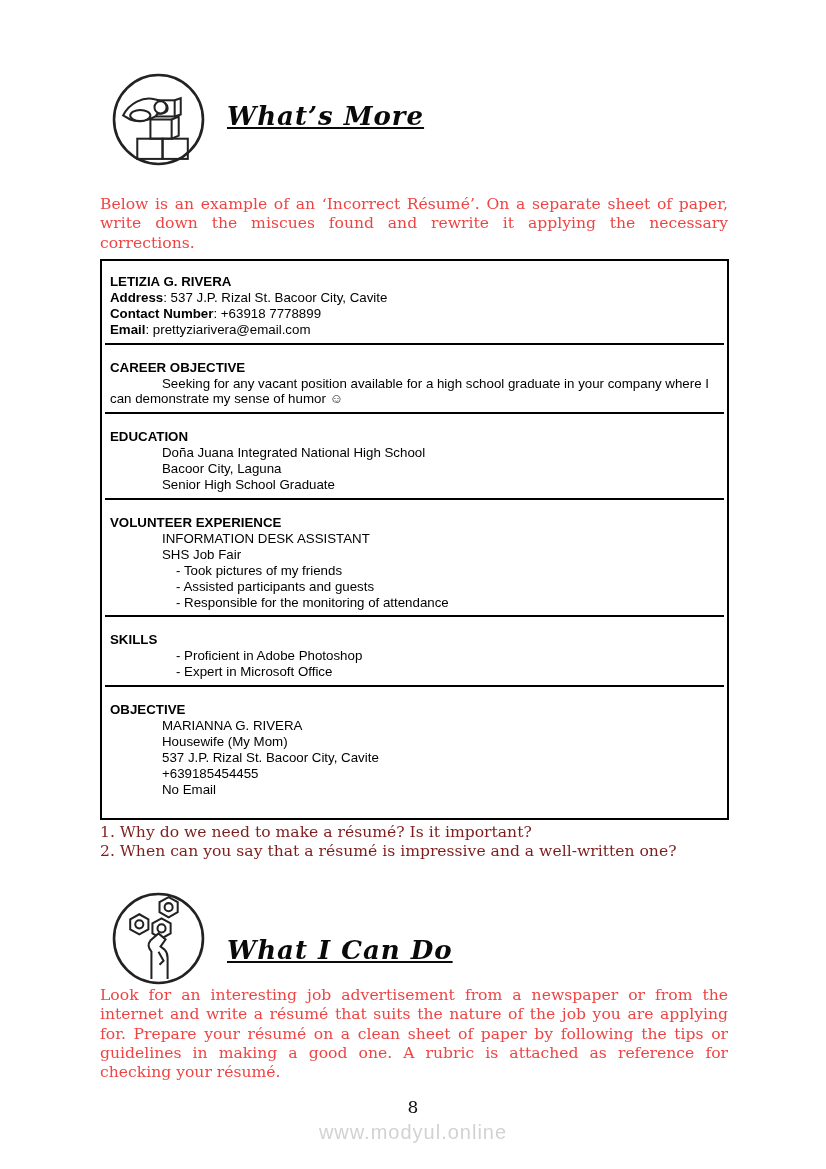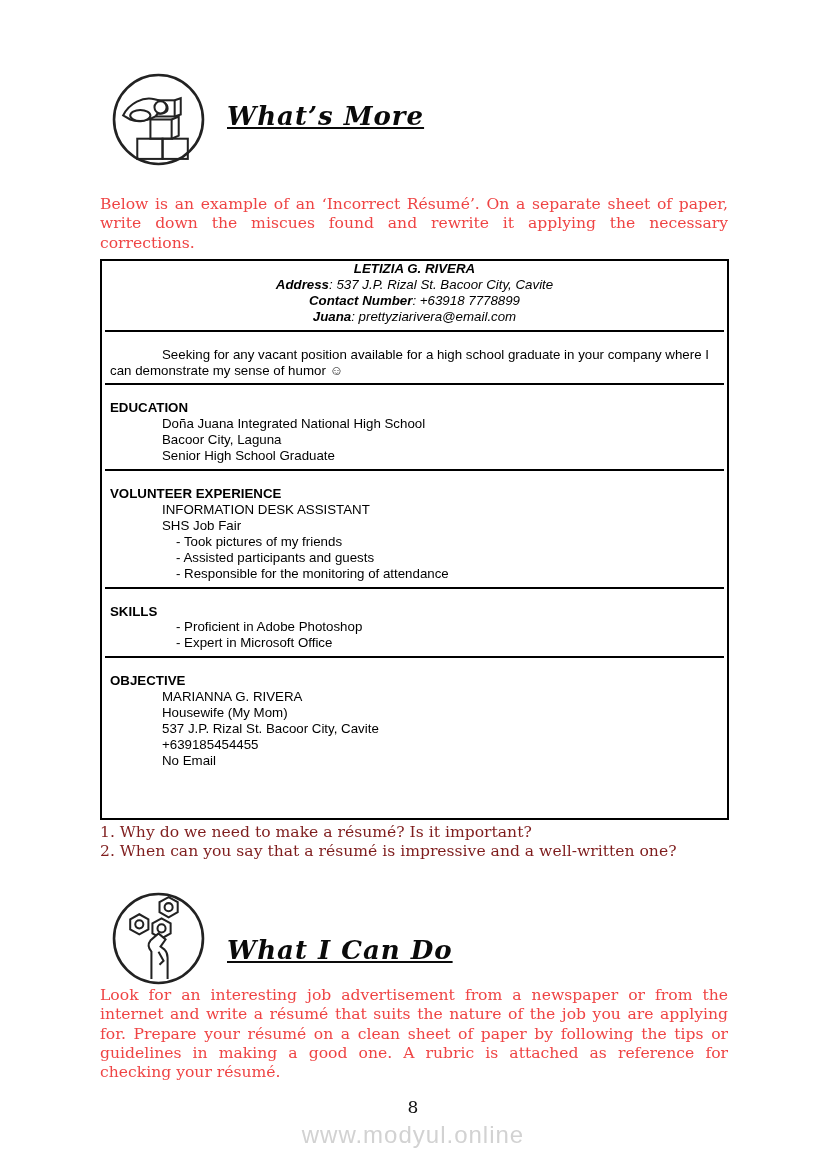--- a/index.html
+++ b/index.html
@@ -29,21 +29,21 @@
   
   .resume-box{
     position:absolute;left:100px;top:259px;
     width:609px;height:557px;
     border:2px solid #000;
     background:#fff;
     font-family:"Liberation Sans",sans-serif;
     font-size:13.3px;line-height:15.9px;color:#000;
     padding:0 8px;box-sizing:content-box;
   }
-  .res-header{text-align:center;font-style:italic;}
+  .res-header{padding-top:13px;text-align:left;}
   .res-name{font-weight:bold;}
   .res-head-line b{font-weight:bold;}
   .res-divider{border-top:2px solid #000;margin:5px -5px 0 -5px;height:0;}
   .res-section{padding-top:15px;}
   .res-title{font-weight:bold;}
   .res-par{text-indent:52px;}
   .res-line{padding-left:52px;}
   .res-bullet{padding-left:66px;}
   
   .questions{
@@ -52,21 +52,21 @@
   }
   
   .page-number{
     position:absolute;left:0;top:1097px;width:100%;
     text-align:center;font-size:17px;color:#111;
   }
   .watermark{
     position:absolute;left:0;top:1121px;width:100%;
     text-align:center;
     font-family:"Liberation Sans",sans-serif;
-    font-size:24px;letter-spacing:1px;color:#d2d2d2;
+    font-size:20px;letter-spacing:1px;color:#d2d2d2;
   }
 </style>
 </head>
 <body>
 
 <div class="page">
 
   <span class="banner-icon" style="left:111px;top:72px;">
     <svg viewBox="0 0 94 94" fill="none" stroke="#222" stroke-width="2">
       <circle cx="47" cy="47" r="44" stroke-width="2.6"></circle>
@@ -84,26 +84,27 @@
   <div class="banner-heading" style="left:227px;top:101px;">What’s More</div>
 
   <div class="para" style="top:195px;">Below is an example of an ‘Incorrect Résumé’. On a separate sheet of paper, write down the miscues found and rewrite it applying the necessary corrections.</div>
 
   <div class="resume-box">
     <div class="res-header">
       <div class="res-name">LETIZIA G. RIVERA</div>
       <div>
           <div class="res-head-line"><b>Address</b>: 537 J.P. Rizal St. Bacoor City, Cavite</div>
           <div class="res-head-line"><b>Contact Number</b>: +63918 7778899</div>
-          <div class="res-head-line"><b>Juana</b>: prettyziarivera@email.com</div>
+          <div class="res-head-line"><b>Email</b>: prettyziarivera@email.com</div>
         </div>
     </div>
     <div class="res-divider"></div>
     <div>
         <div class="res-section">
+          <div class="res-title">CAREER OBJECTIVE</div>
           <div class="res-par">Seeking for any vacant position available for a high school graduate in your company where I can demonstrate my sense of humor ☺</div>
         </div>
         <div class="res-divider"></div>
         <div class="res-section">
           <div class="res-title">EDUCATION</div>
           <div class="res-line">Doña Juana Integrated National High School</div>
           <div class="res-line">Bacoor City, Laguna</div>
           <div class="res-line">Senior High School Graduate</div>
         </div>
         <div class="res-divider"></div>

